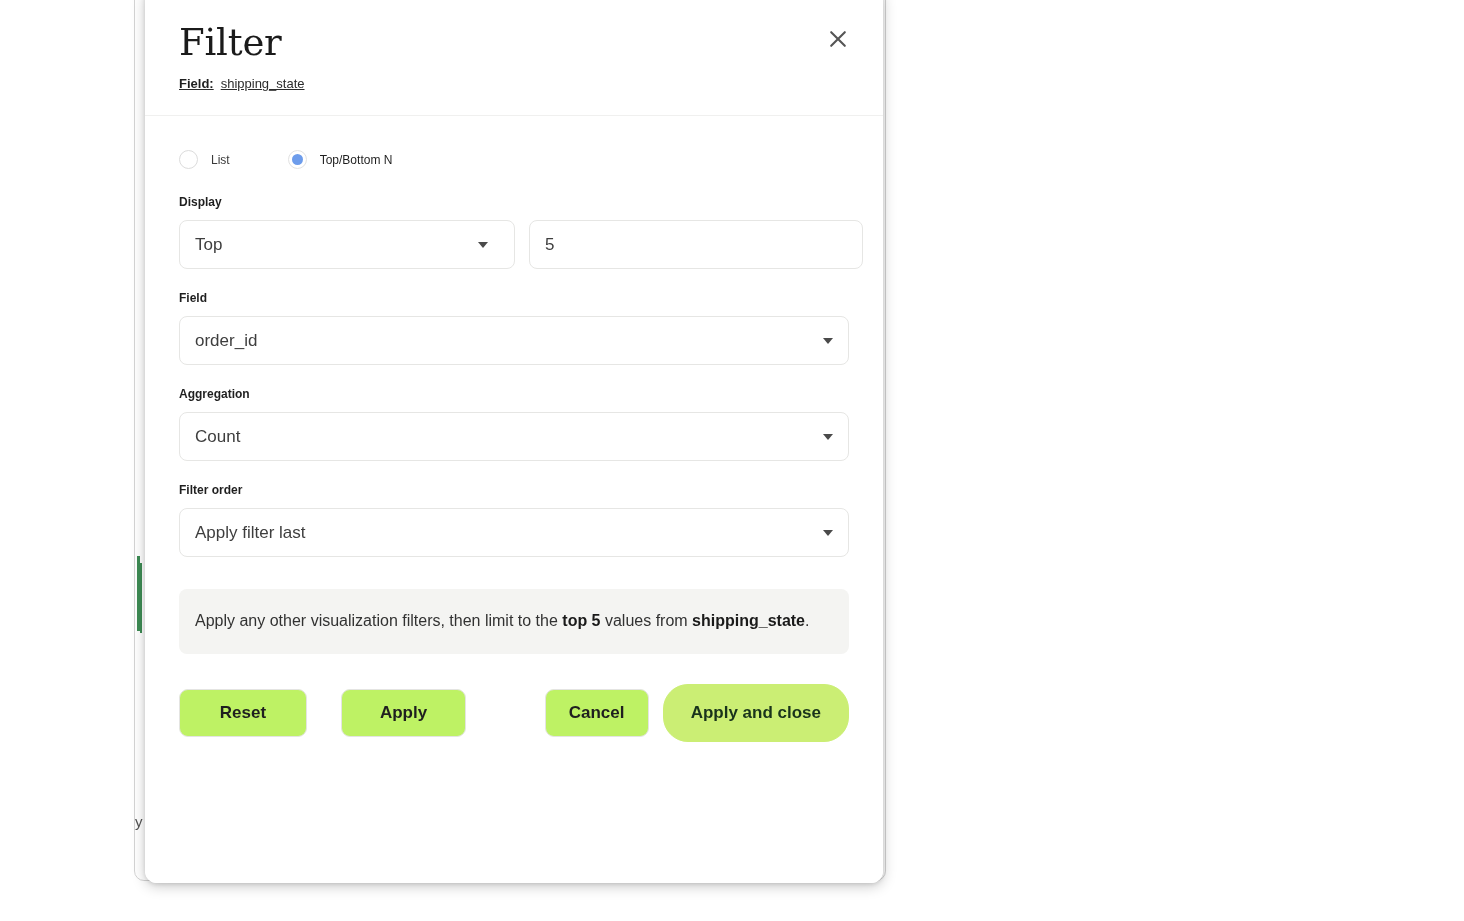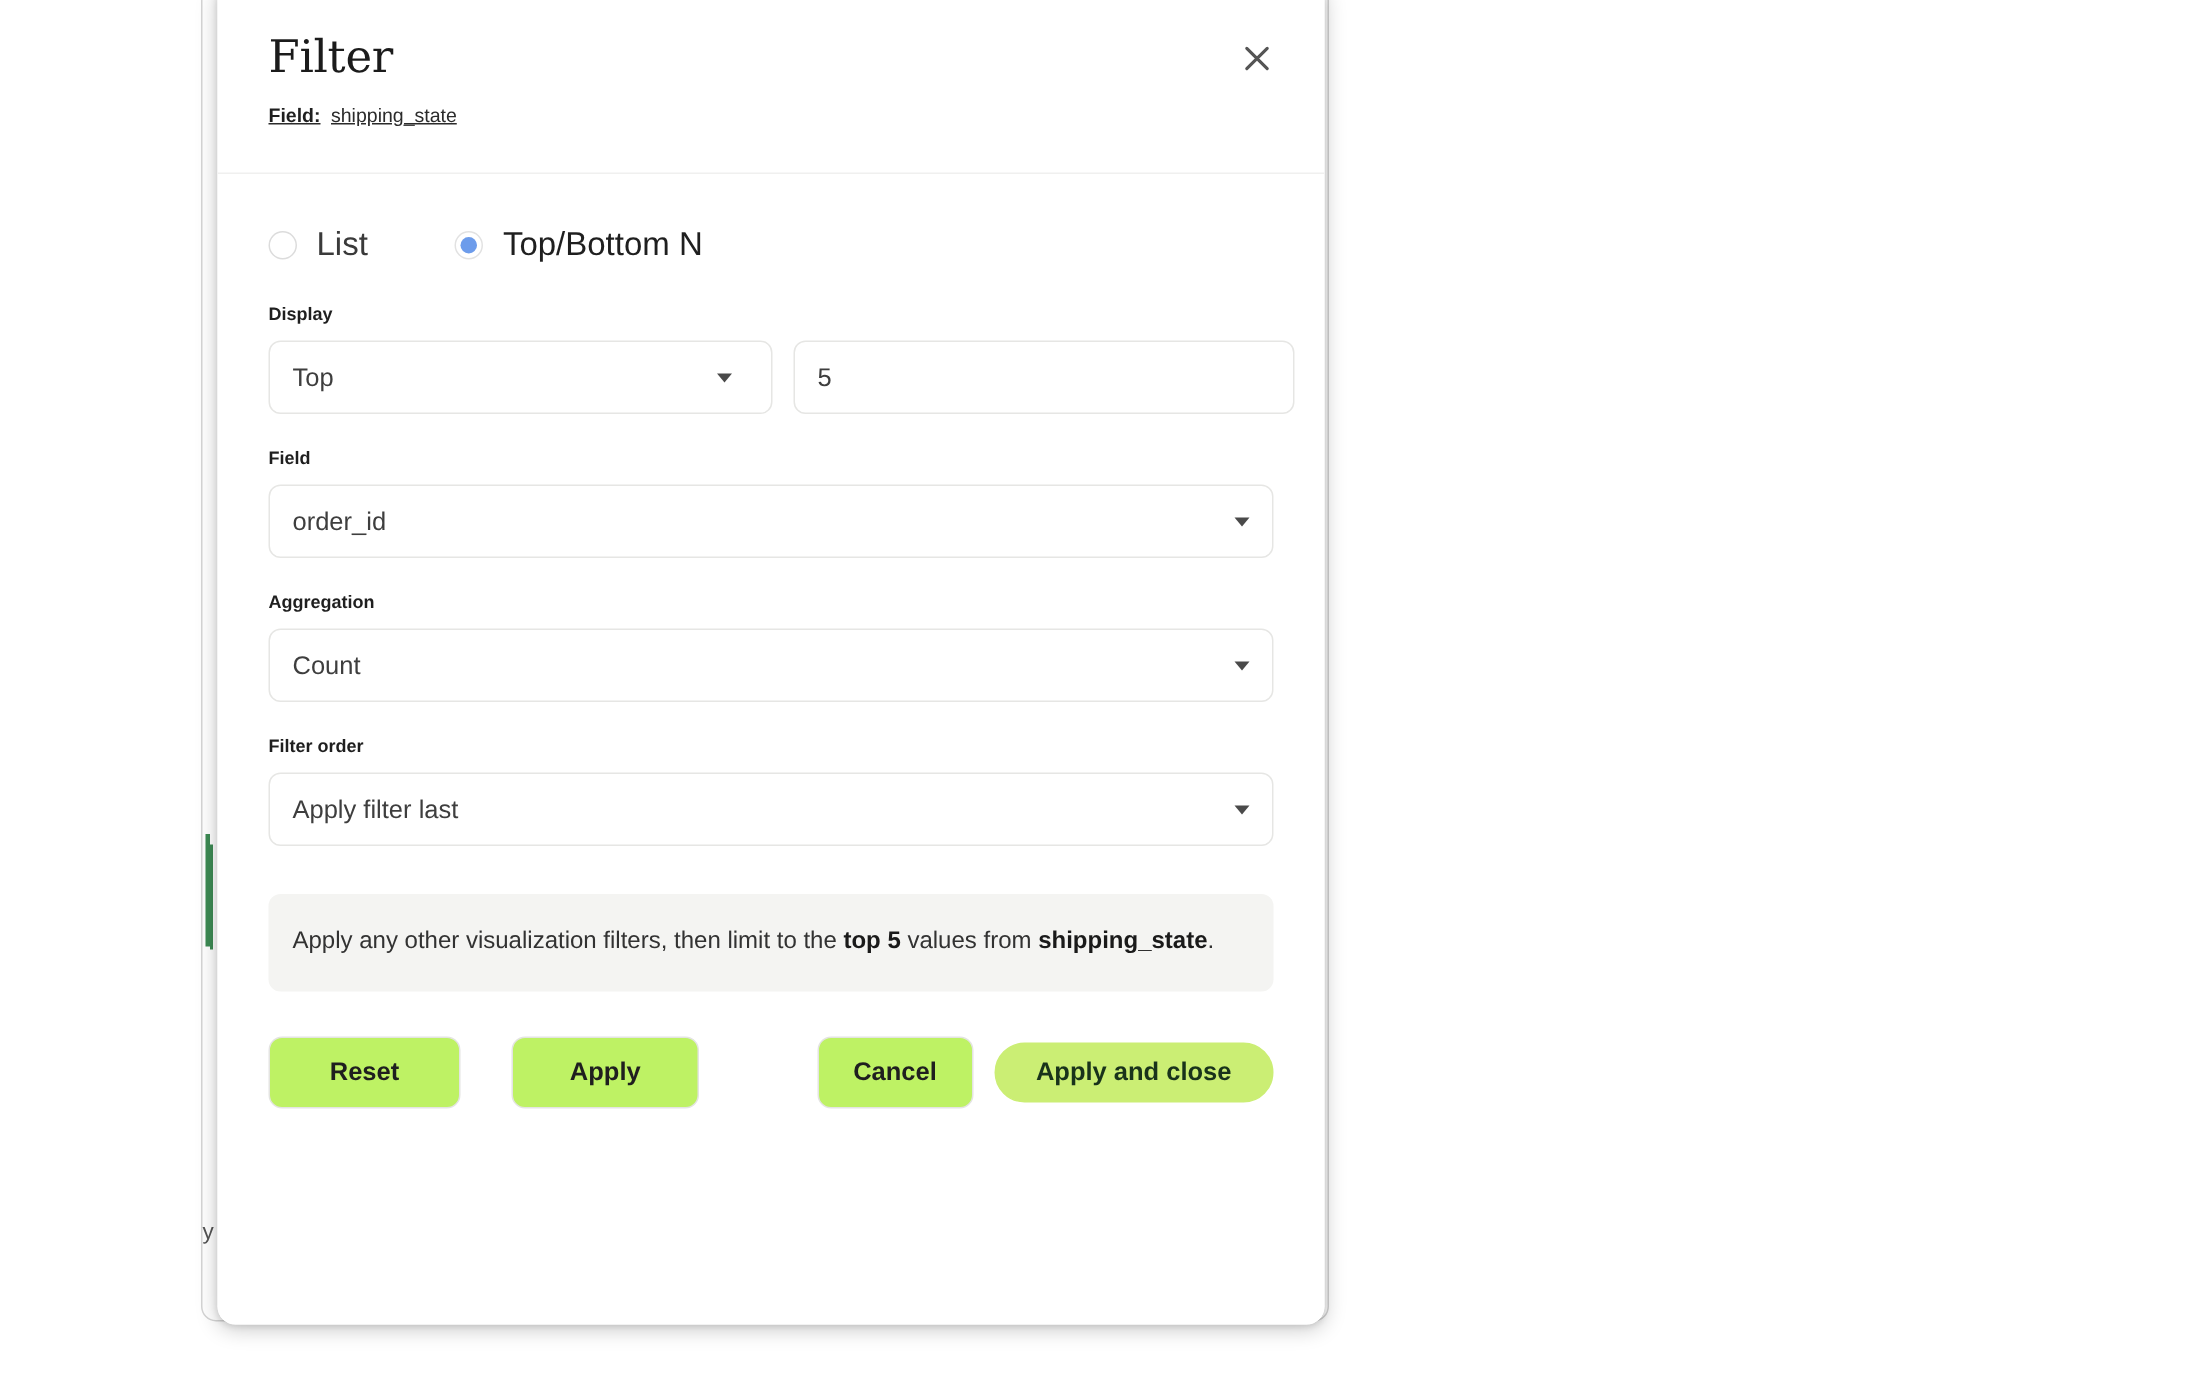--- a/index.html
+++ b/index.html
@@ -66,21 +66,21 @@
   
   .modal-header {
     position: relative;
     padding: 36px 34px 18px 34px;
     border-bottom: 1px solid #f0f0ef;
     height: 128px;
     box-sizing: border-box;
   }
   .modal-title {
     font-family: "DejaVu Serif", "Liberation Serif", serif;
-    font-size: 30px;
+    font-size: 37px;
     font-weight: 400;
     color: #1b1b1b;
     margin: 0;
     line-height: 1;
     letter-spacing: -0.2px;
   }
   .field-line {
     margin-top: 16px;
     font-size: 13px;
     color: #2b2b2b;
@@ -146,21 +146,21 @@
     border-color: #e2e2e2;
   }
   .radio-circle.on::after {
     content: "";
     width: 11px;
     height: 11px;
     border-radius: 50%;
     background: #6d9ceb;
   }
   .radio-label {
-    font-size: 22px;
+    font-size: 12px;
     color: #3a3a3a;
   }
   .radio-opt.selected .radio-label { color: #1f1f1f; }
 
   .group { margin-bottom: 22px; }
   .group-label {
     font-size: 12px;
     font-weight: 700;
     color: #1f1f1f;
     margin-bottom: 11px;
@@ -234,21 +234,21 @@
     justify-content: center;
     box-sizing: border-box;
   }
   .btn.reset { width: 128px; margin-right: 34px; }
   .btn.apply { width: 125px; }
   .btn.cancel { width: 104px; margin-left: auto; margin-right: 14px; }
   .btn.primary {
     background: #cbee74;
     border: 1px solid #cbee74;
     color: #19331b;
-    height: 40px;
+    height: 58px;
     border-radius: 25px;
     padding: 0 27px;
   }
 </style>
 </head>
 <body>
 
 <div class="bg-panel">
   <div class="bg-chartline" style="left:2px; top:565px; width:3px; height:75px;"></div>
   <div class="bg-chartline" style="left:5px; top:572px; width:2px; height:70px;"></div>

